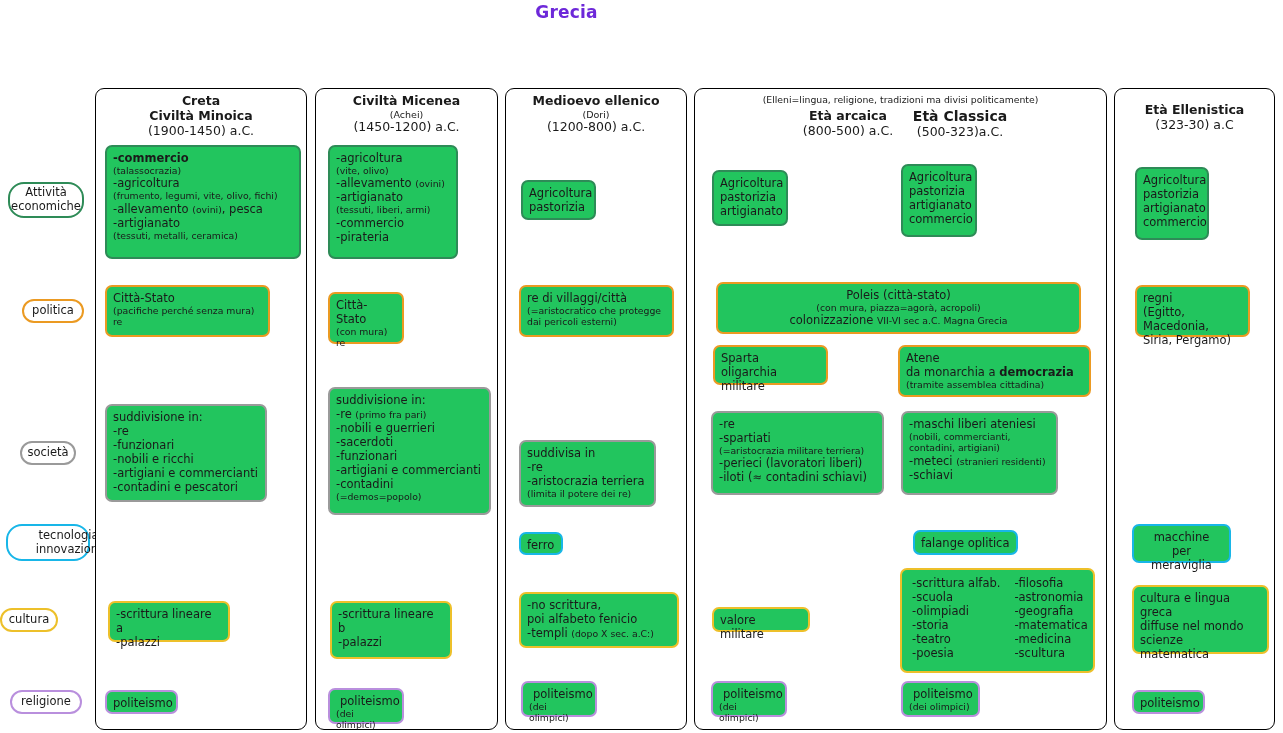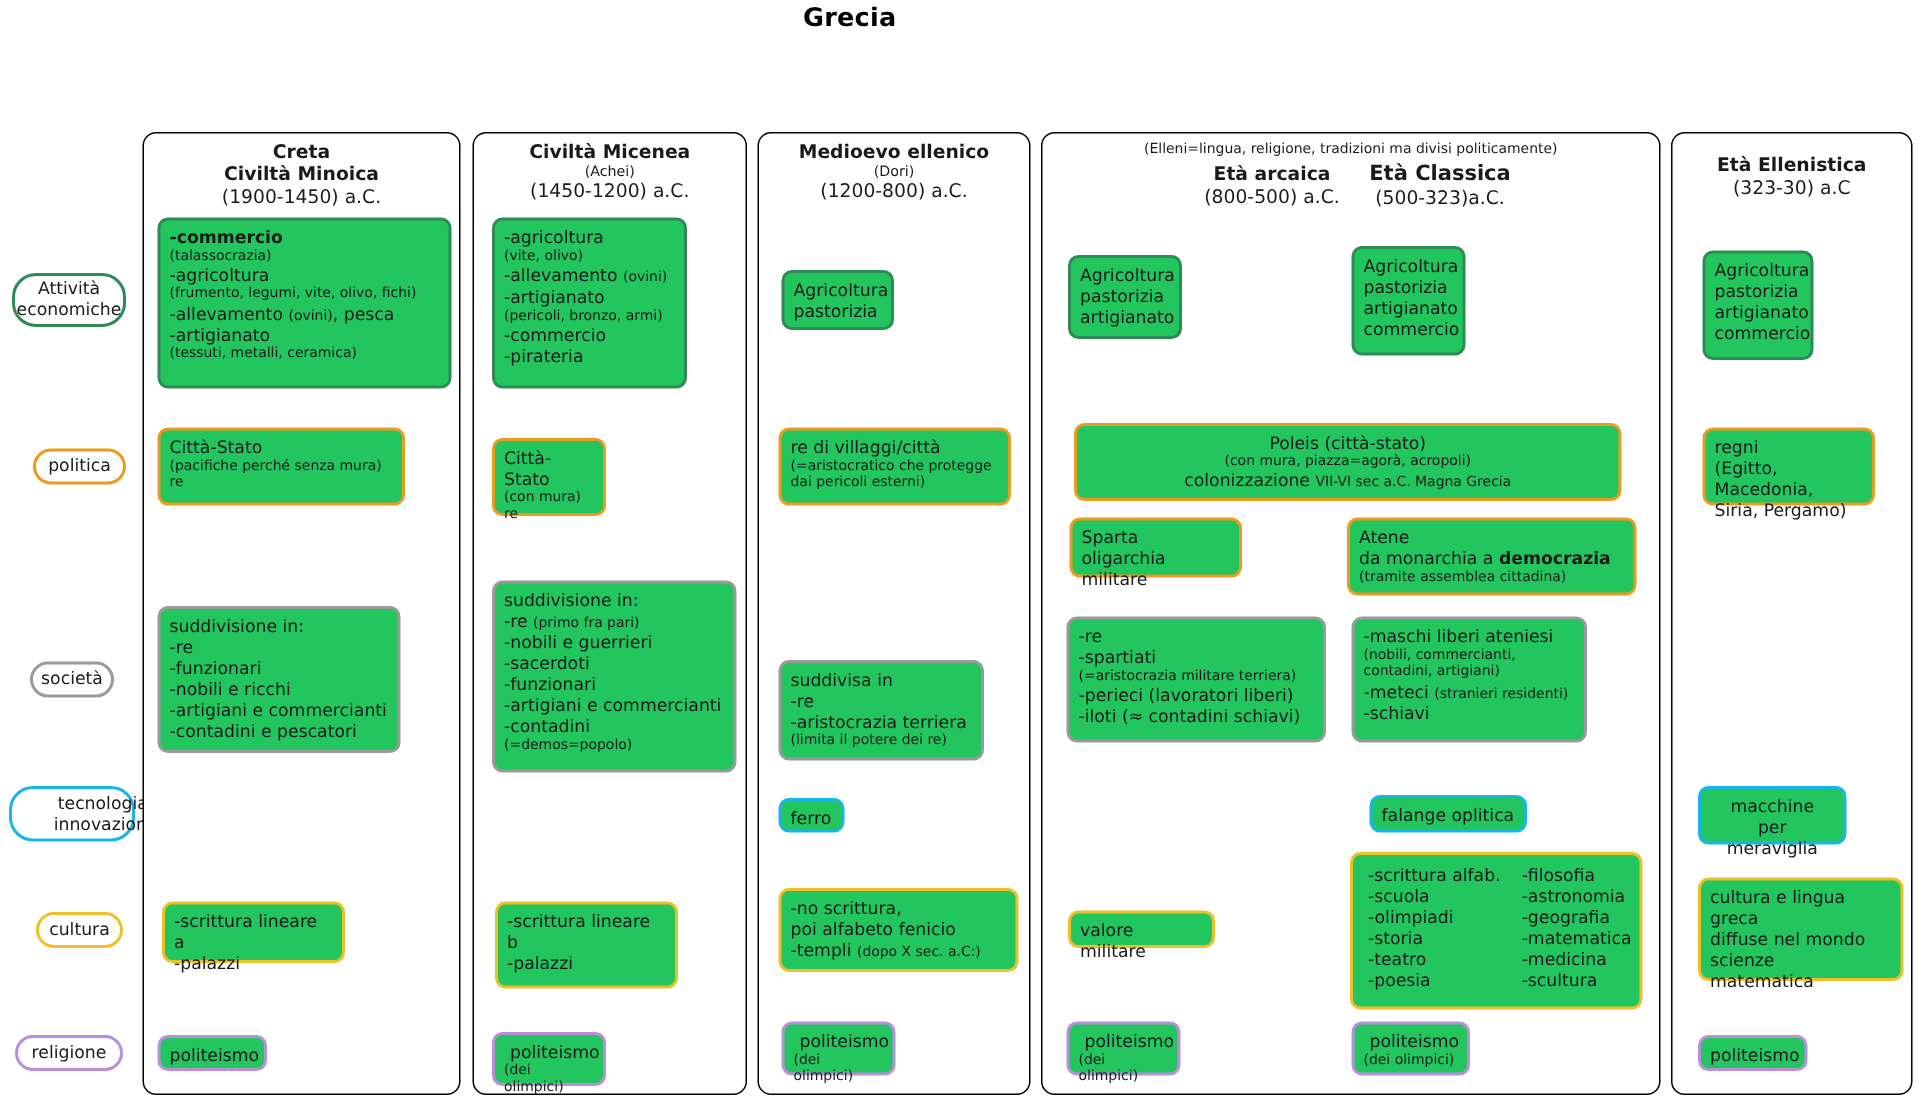--- a/index.html
+++ b/index.html
@@ -5,21 +5,21 @@
   html,body{margin:0;padding:0;background:#ffffff;}
   body{
     width:1283px;height:733px;position:relative;overflow:hidden;
     font-family:"DejaVu Sans","Liberation Sans",sans-serif;
     color:#1a1a1a;
   }
 
   
   #page-title{
     position:absolute;left:0;top:2px;width:1133px;text-align:center;
-    font-size:17px;font-weight:bold;letter-spacing:.2px;color:#000000;
+    font-size:17px;font-weight:bold;letter-spacing:.2px;color:#6d28d9;
   }
 
   
   .era-col{
     position:absolute;top:88px;height:642px;
     border:1.6px solid #000;border-radius:9px;background:#fff;
     box-sizing:border-box;
   }
   .era-head{position:absolute;left:0;right:0;top:5px;text-align:center;line-height:1.18;}
   .era-head .t1{font-size:12.5px;font-weight:bold;}
@@ -74,21 +74,21 @@
   <div>società</div>
 </div>
 
 <div class="rowlabel c-cyan" style="left:6px;top:524px;width:84px;height:37px;padding-left:47px;">
   <div>
     <div>tecnologia</div>
     <div>innovazioni</div>
   </div>
 </div>
 
-<div class="rowlabel c-yellow" style="left:24px;top:608px;width:58px;height:24px;">
+<div class="rowlabel c-yellow" style="left:0;top:608px;width:58px;height:24px;">
   <div>cultura</div>
 </div>
 
 <div class="rowlabel c-purple" style="left:10px;top:690px;width:72px;height:24px;">
   <div>religione</div>
 </div>
 
 <div class="era-col" style="left:95px;width:212px;">
   <div class="era-head">
     <div class="t1">Creta</div>
@@ -137,21 +137,21 @@
     <div class="sub">(Achei)</div>
     <div class="yrs">(1450-1200) a.C.</div>
   </div>
 </div>
 
 <div class="box c-green" style="left:328px;top:145px;width:130px;height:114px;">
   <div>-agricoltura</div>
   <div class="sm">(vite, olivo)</div>
   <div><span>-allevamento </span><span class="sm">(ovini)</span></div>
   <div>-artigianato</div>
-  <div class="sm">(pericoli, bronzo, armi)</div>
+  <div class="sm">(tessuti, liberi, armi)</div>
   <div>-commercio</div>
   <div>-pirateria</div>
 </div>
 
 <div class="box c-orange" style="left:328px;top:292px;width:76px;height:52px;">
   <div>Città-Stato</div>
   <div class="sm">(con mura)</div>
   <div class="sm">re</div>
 </div>
 

